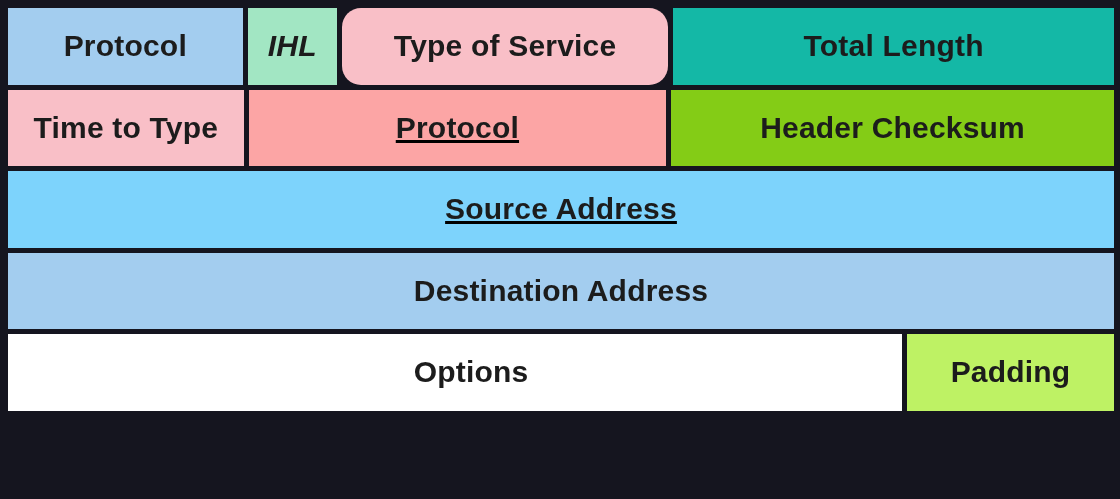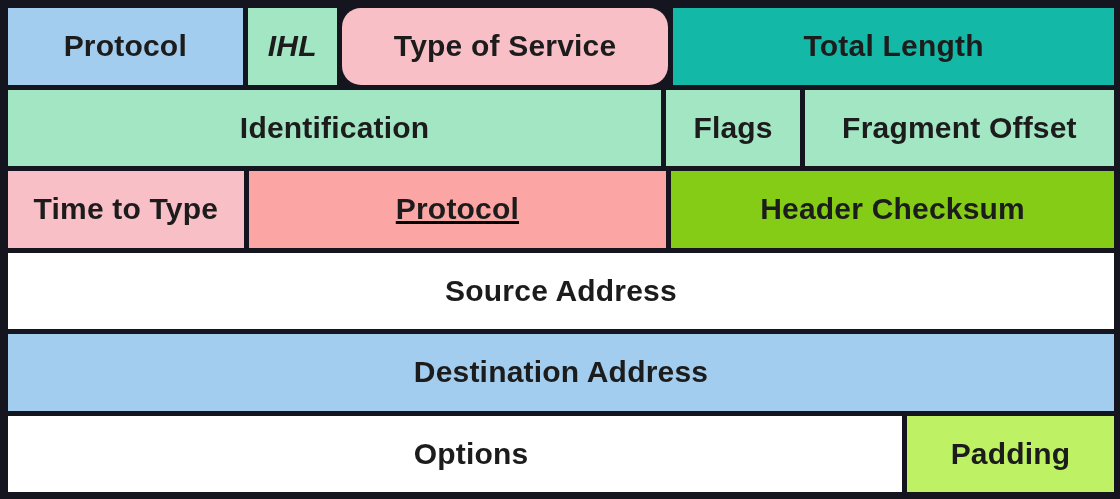--- a/index.html
+++ b/index.html
@@ -56,46 +56,35 @@
       <span>IHL</span>
     </div>
     <div class="cell" style="background: rgb(249, 191, 199); border-radius: 19px;">
       <span>Type of Service</span>
     </div>
     <div class="cell" style="background: #14b8a6;">
       <span>Total Length</span>
     </div>
   </div>
 
-  <div class="row row-2">
-    <div class="cell" style="background: rgb(162, 230, 195);">
-      <span>Identification</span>
-    </div>
-    <div class="cell" style="background: rgb(162, 230, 195);">
-      <span>Flags</span>
-    </div>
-    <div class="cell" style="background: rgb(162, 230, 195);">
-      <span>Fragment Offset</span>
-    </div>
-  </div>
 
   <div class="row row-3">
     <div class="cell" style="background: rgb(249, 191, 199);">
       <span>Time to Type</span>
     </div>
     <div class="cell" style="background: #fca5a5; text-decoration: underline;">
       <span>Protocol</span>
     </div>
     <div class="cell" style="background: #84cc16;">
       <span>Header Checksum</span>
     </div>
   </div>
 
   <div class="row row-4">
-    <div class="cell" style="background: #ffffff;">
+    <div class="cell" style="background: #7dd3fc; text-decoration: underline;">
       <span>Source Address</span>
     </div>
   </div>
 
   <div class="row row-5">
     <div class="cell" style="background: rgb(163, 205, 239);">
       <span>Destination Address</span>
     </div>
   </div>
 

